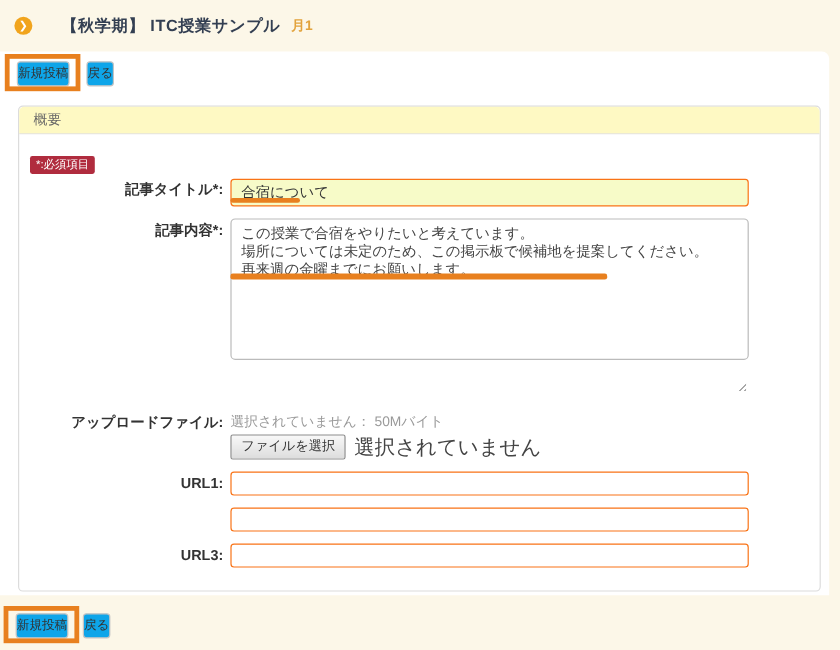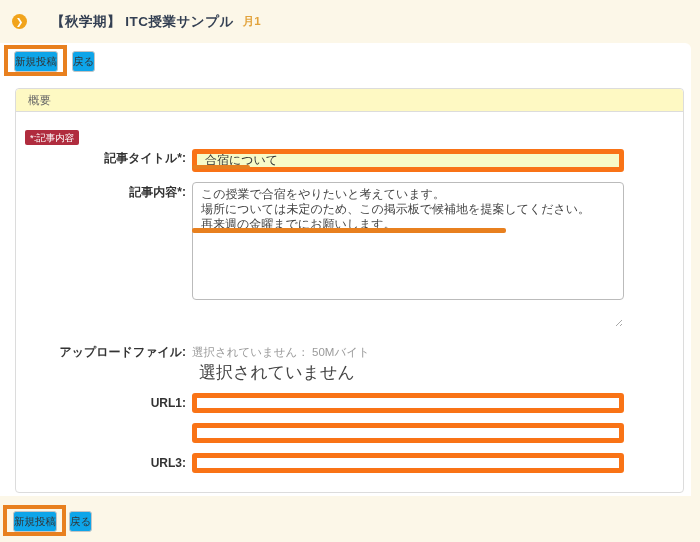--- a/index.html
+++ b/index.html
@@ -38,21 +38,21 @@
              padding:2px 5px;border-radius:2px;line-height:1.2;}
 
   .flabel{position:absolute;left:0;width:170px;text-align:right;font-size:12px;font-weight:bold;color:#333;line-height:1.25;}
   .lab-title{top:62px;}
   .lab-content{top:96px;}
   .lab-upload{top:256px;}
   .lab-url1{top:307px;}
   .lab-url2{top:337px;}
   .lab-url3{top:367px;}
 
-  .inp{position:absolute;left:176px;width:432px;border:5px solid #f97316;border-radius:3px;
+  .inp{position:absolute;left:176px;width:432px;border:1px solid #f97316;border-radius:3px;
        font-family:inherit;font-size:12px;color:#333;padding:2px 8px;outline:none;}
   .inp-title{top:60px;height:23px;background:var(--title-input-bg);}
   .inp-url1{top:304px;height:20px;background:#fff;}
   .inp-url2{top:334px;height:20px;background:#fff;}
   .inp-url3{top:364px;height:20px;background:#fff;}
 
   .txt-content{position:absolute;left:176px;top:93px;width:432px;height:118px;border:1px solid #bbb;border-radius:4px;
        font-family:inherit;font-size:12px;line-height:15px;color:#444;padding:4px 8px;resize:none;outline:none;overflow:hidden;background:#fff;}
   .resize-grip{position:absolute;left:597px;top:228px;width:9px;height:9px;pointer-events:auto;cursor:nwse-resize;
        background:repeating-linear-gradient(135deg,transparent 0 2px,#a9a9a9 2px 3px);
@@ -89,34 +89,35 @@
   </div>
 
   <div class="content-box">
 
     <button class="btn btn-new-top">新規投稿</button>
     <button class="btn btn-back-top">戻る</button>
 
     <div class="panel">
       <div class="panel-head">概要</div>
 
-      <span class="req-badge">*:記事内容</span>
+      <span class="req-badge">*:必須項目</span>
 
       <span class="flabel lab-title">記事タイトル*:</span>
       <input class="inp inp-title" type="text" value="合宿について" style="">
 
       <span class="flabel lab-content">記事内容*:</span>
       <textarea class="txt-content" style="">この授業で合宿をやりたいと考えています。
 場所については未定のため、この掲示板で候補地を提案してください。
 再来週の金曜までにお願いします。</textarea>
       <span class="resize-grip"></span>
 
       <span class="flabel lab-upload">アップロードファイル:</span>
       <span class="upload-hint">選択されていません： 50Mバイト</span>
       <div class="file-row">
+        <span class="file-btn">ファイルを選択</span>
         <span class="file-status">選択されていません</span>
       </div>
 
       <span class="flabel lab-url1">URL1:</span>
       <input class="inp inp-url1" type="text" style="">
 
       <input class="inp inp-url2" type="text" style="">
 
       <span class="flabel lab-url3">URL3:</span>
       <input class="inp inp-url3" type="text" style="">

